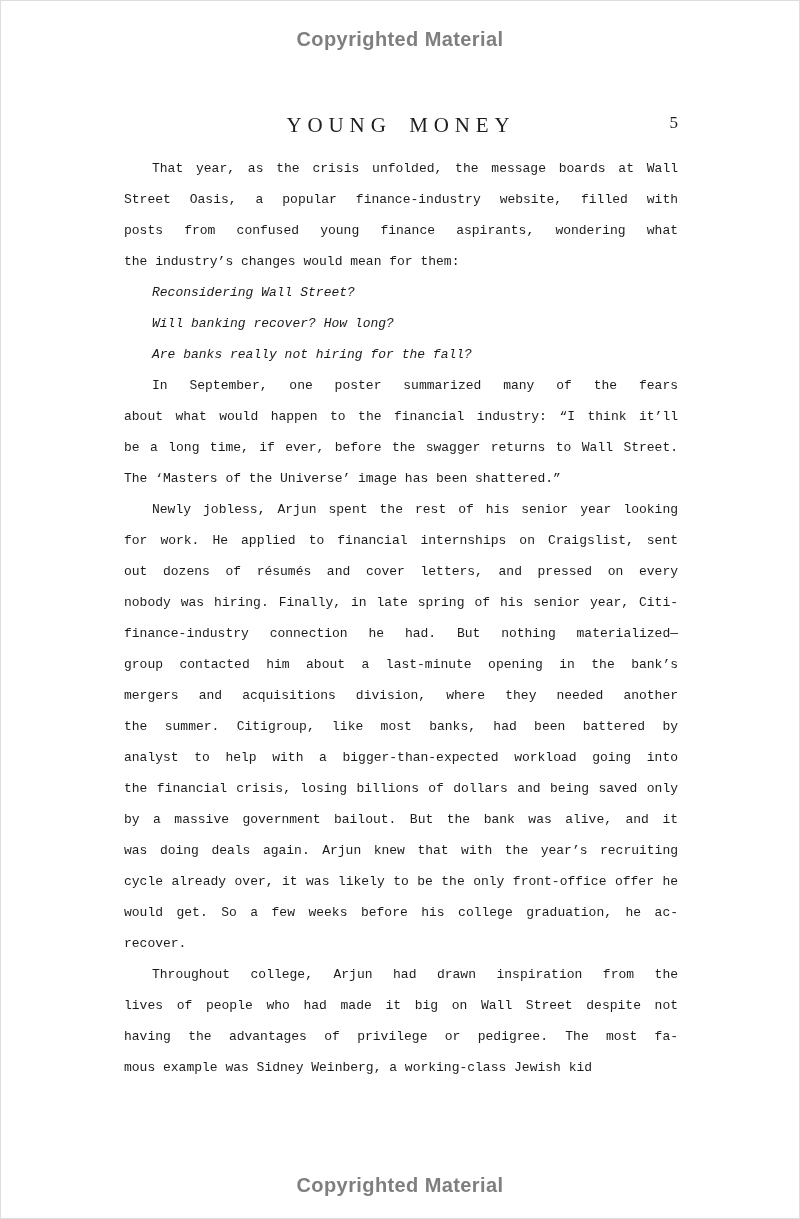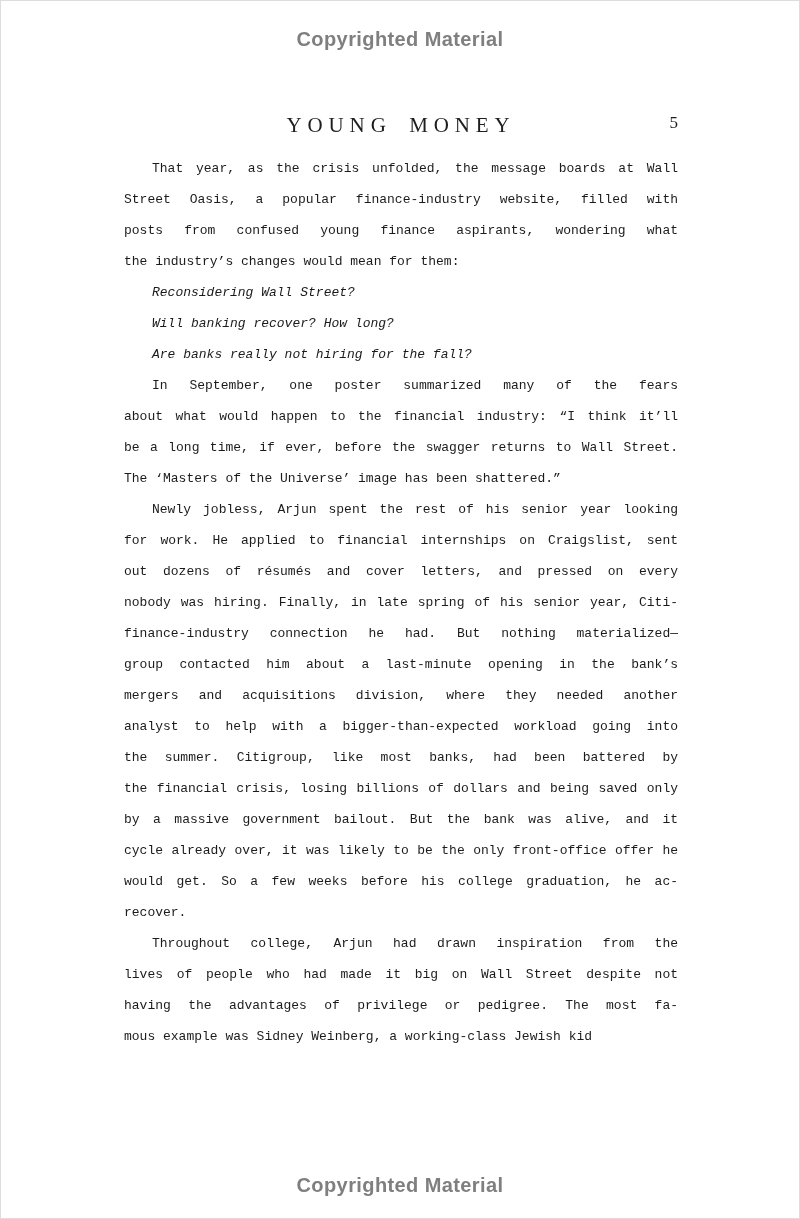--- a/index.html
+++ b/index.html
@@ -115,24 +115,25 @@
         <div class="line last">The ‘Masters of the Universe’ image has been shattered.”</div>
       </div>
       <div class="para">
         <div class="line indent">Newly jobless, Arjun spent the rest of his senior year looking</div>
         <div class="line">for work. He applied to financial internships on Craigslist, sent</div>
         <div class="line">out dozens of résumés and cover letters, and pressed on every</div>
         <div class="line">nobody was hiring. Finally, in late spring of his senior year, Citi-</div>
         <div class="line">finance-industry connection he had. But nothing materialized—</div>
         <div class="line">group contacted him about a last-minute opening in the bank’s</div>
         <div class="line">mergers and acquisitions division, where they needed another</div>
+        <div class="line">the summer. Citigroup, like most banks, had been battered by</div>
         <div class="line">analyst to help with a bigger-than-expected workload going into</div>
-        <div class="line">the summer. Citigroup, like most banks, had been battered by</div>
         <div class="line">the financial crisis, losing billions of dollars and being saved only</div>
         <div class="line">by a massive government bailout. But the bank was alive, and it</div>
+        <div class="line">was doing deals again. Arjun knew that with the year’s recruiting</div>
         <div class="line">cycle already over, it was likely to be the only front-office offer he</div>
         <div class="line">would get. So a few weeks before his college graduation, he ac-</div>
         <div class="line last">recover.</div>
       </div>
       <div class="para">
         <div class="line indent">Throughout college, Arjun had drawn inspiration from the</div>
         <div class="line">lives of people who had made it big on Wall Street despite not</div>
         <div class="line">having the advantages of privilege or pedigree. The most fa-</div>
         <div class="line last">mous example was Sidney Weinberg, a working-class Jewish kid</div>
       </div>

